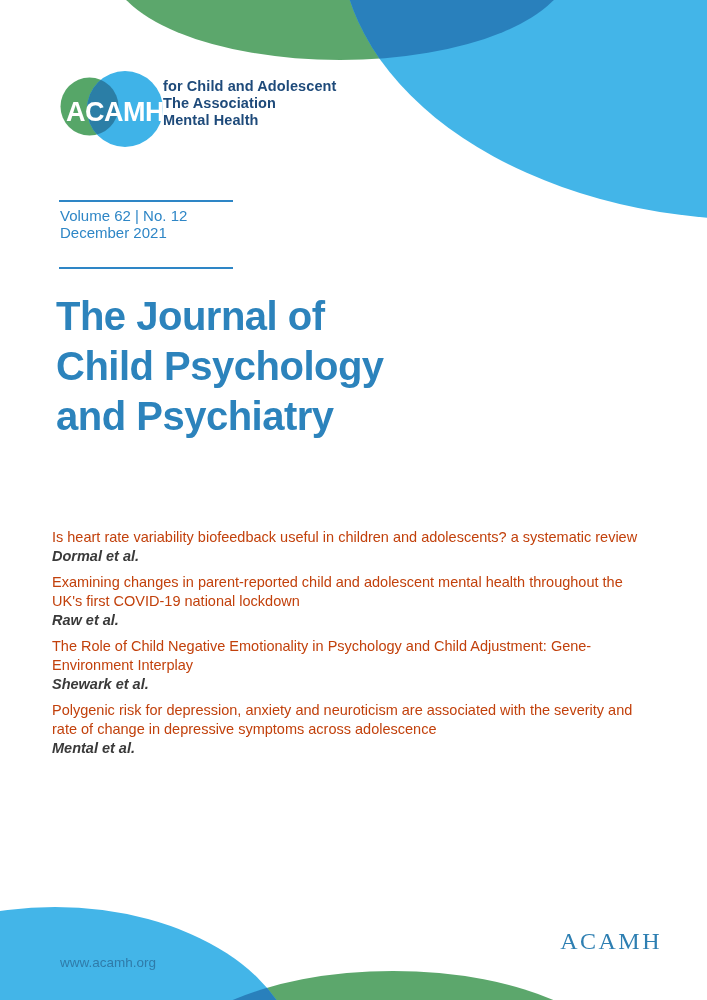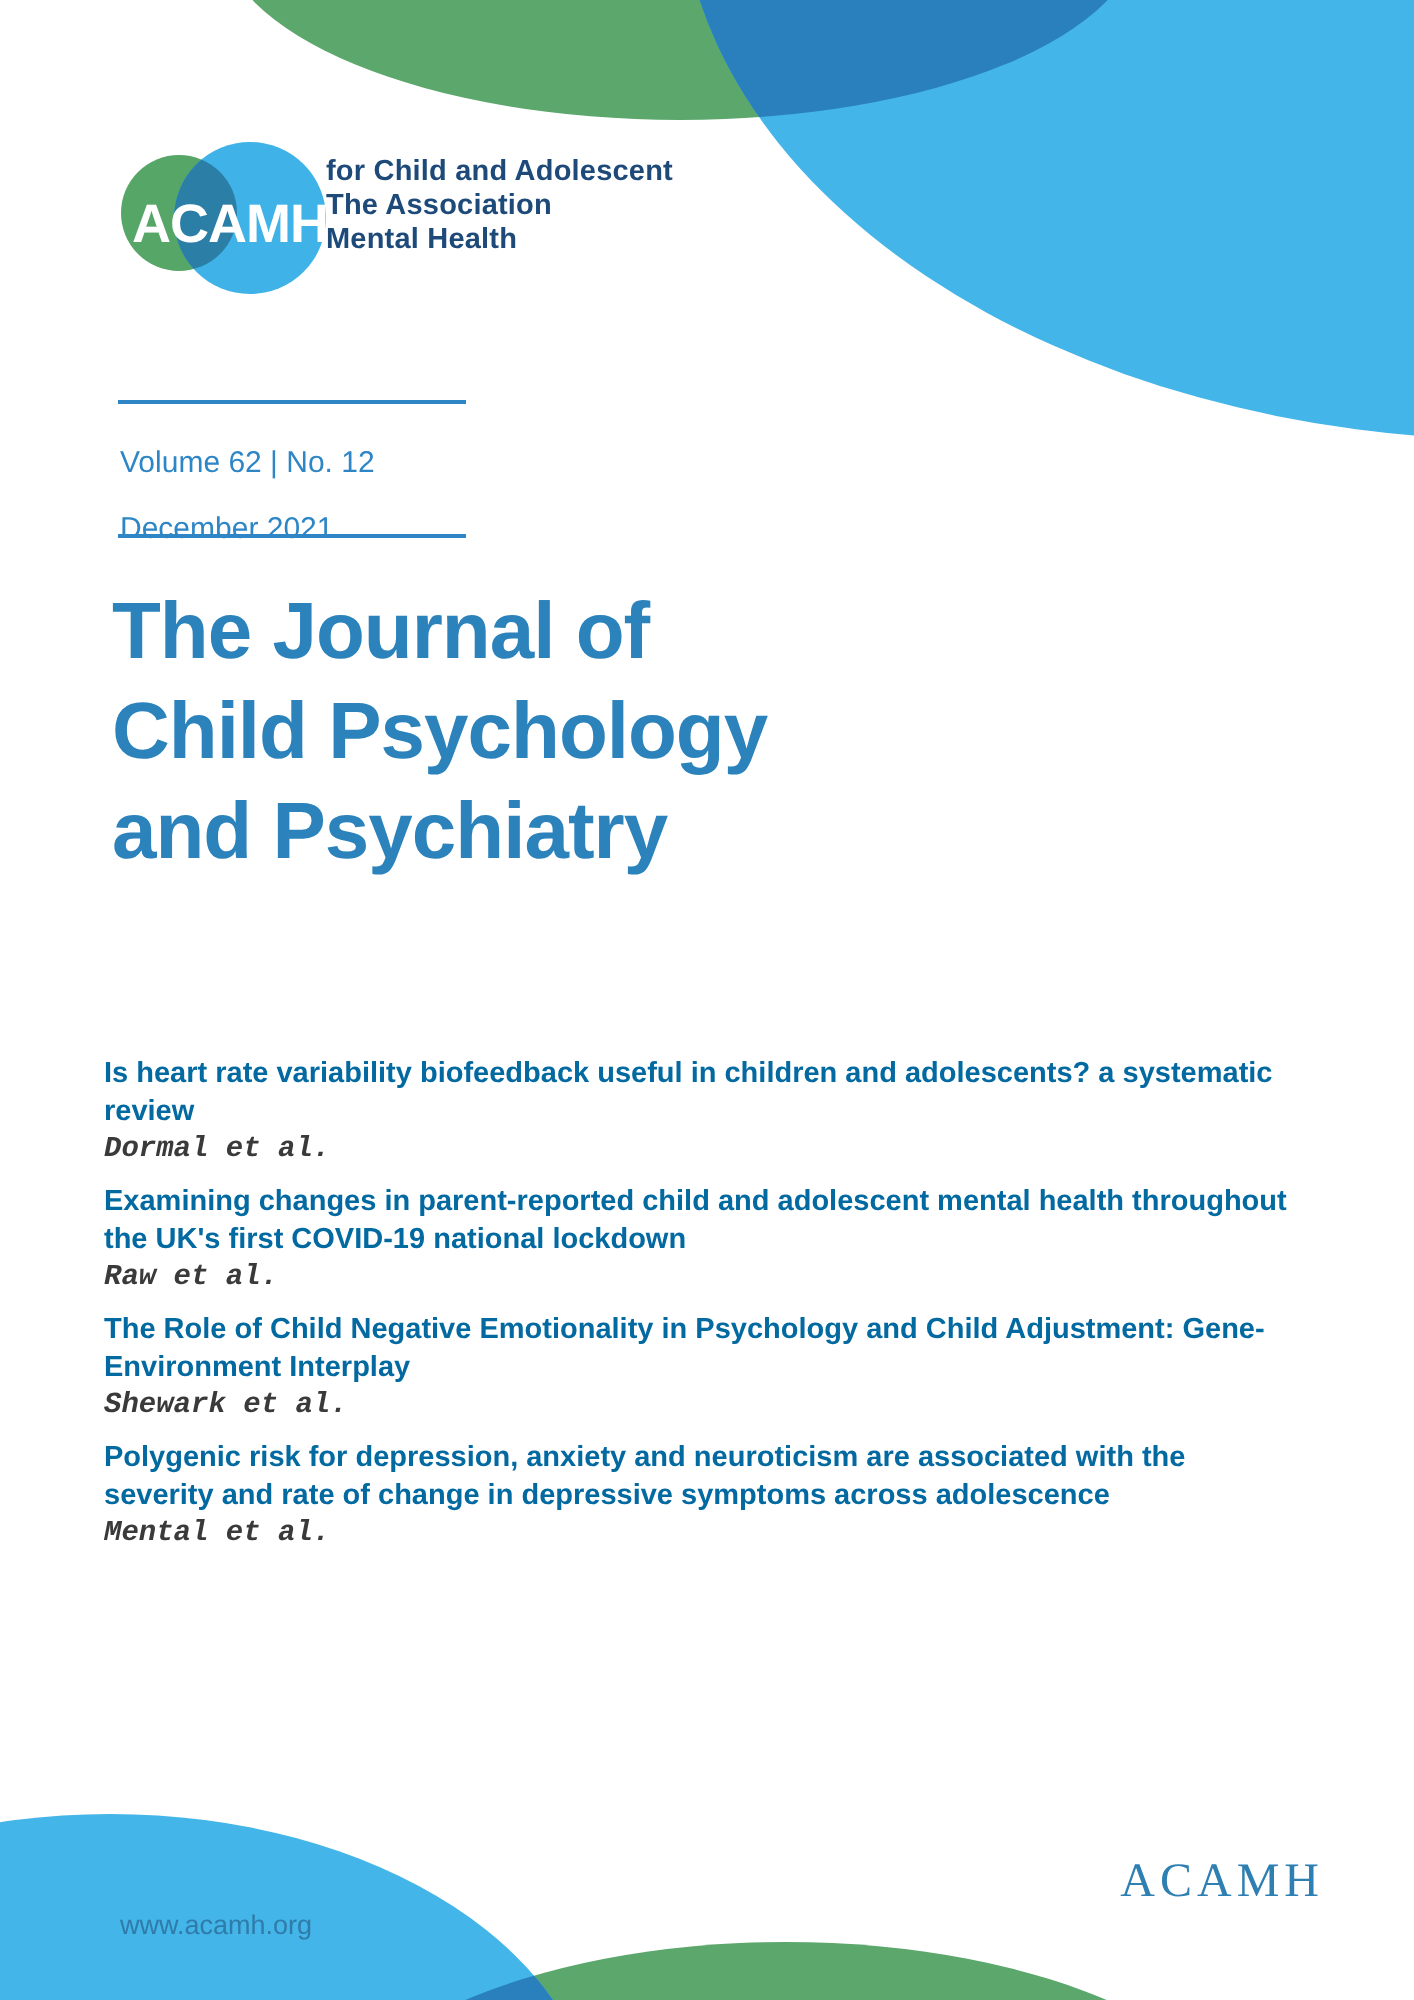--- a/index.html
+++ b/index.html
@@ -24,41 +24,41 @@
   .org-name span{display:block;}
 
   
   .issue-rule{position:absolute;left:59px;width:174px;height:2px;background:#2E86C6;}
   .rule-top{top:200px;}
   .rule-bottom{top:267px;}
   .issue-text{
     position:absolute;left:60px;top:207px;
     color:#2E86C6;font-size:15px;line-height:17px;
   }
-  .issue-text span{display:block;margin-top:16px;}
+  .issue-text span{display:block;}
 
   
   .journal-title{
     position:absolute;left:56px;top:291px;margin:0;
     color:#2C83BC;font-size:40px;line-height:50px;
     font-weight:bold;letter-spacing:-0.5px;
   }
   .journal-title span{display:block;}
 
   
   .articles{position:absolute;left:52px;top:528px;width:596px;}
   .article{margin:0 0 7px 0;}
   .article-title{
-    margin:0;color:#0369a1;
-    font-size:14.5px;line-height:19px;font-weight:bold;
+    margin:0;color:#c2410c;
+    font-size:14.5px;line-height:19px;
   }
   .article-authors{
     margin:0;color:#3A3A3A;
     font-size:14.5px;line-height:19px;
-    font-style:italic;font-weight:600;font-family:Liberation Mono, monospace;
+    font-style:italic;font-weight:600;
   }
 
   
   .website{
     position:absolute;left:60px;top:955px;
     color:#2F7BA9;font-size:13.5px;
   }
   .wiley{
     position:absolute;right:45px;top:928px;
     color:#2E7FB2;font-family:"Liberation Serif", serif;

